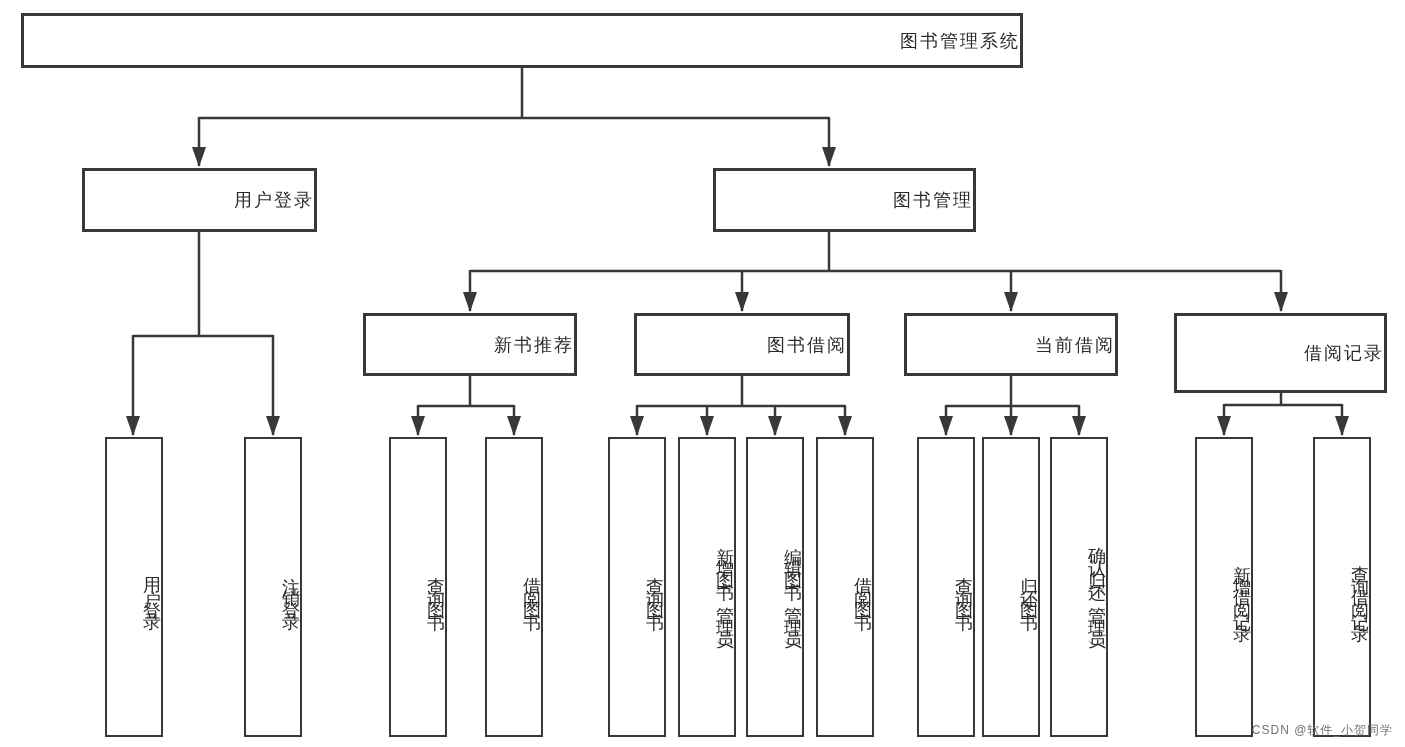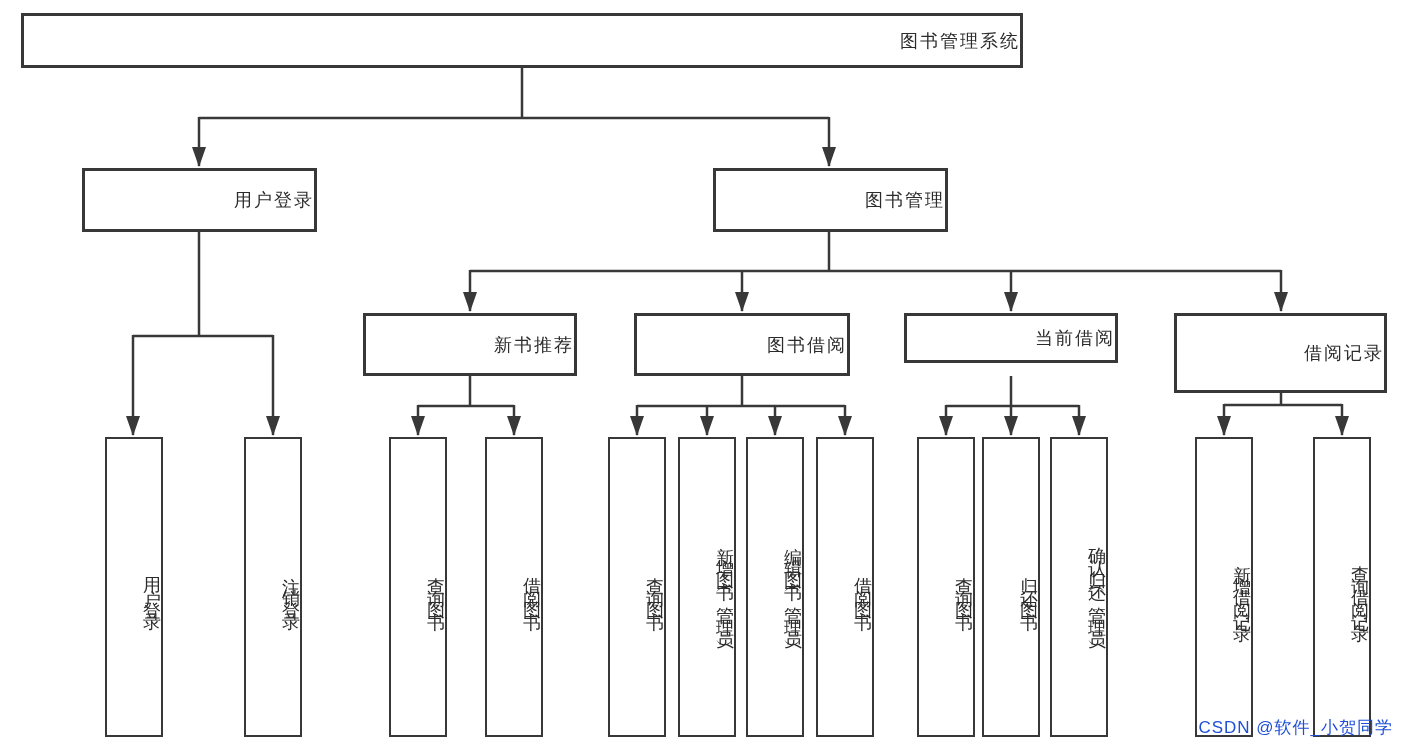--- a/index.html
+++ b/index.html
@@ -11,21 +11,21 @@
   .box{
     position:absolute;background:#ffffff;border:3px solid #383838;
     display:flex;align-items:center;justify-content:flex-end;box-sizing:border-box;
   }
   .box.leaf{border-width:2px;}
   .box span{font-size:18px;letter-spacing:2px;white-space:nowrap;}
   .box.leaf span{
     writing-mode:vertical-rl;letter-spacing:12px;font-size:18px;line-height:1;
   }
   #watermark{
-    position:absolute;right:12px;bottom:8px;font-size:17px;color:#1d4ed8;
+    position:absolute;right:12px;bottom:8px;font-size:12px;color:#737373;
     letter-spacing:1px;white-space:nowrap;
   }
 </style>
 </head>
 <body>
 
 <div id="stage">
 
   <svg class="wires" viewBox="0 0 1405 747" xmlns="http://www.w3.org/2000/svg">
     <defs>
@@ -70,31 +70,31 @@
     </g>
   </svg>
 
   <div class="box" style="left:21px;top:13px;width:1002px;height:55px">
     <span>图书管理系统</span>
   </div>
 
   <div class="box" style="left:82px;top:168px;width:235px;height:64px">
     <span>用户登录</span>
   </div>
-  <div class="box" style="left:713px;top:168px;width:235px;height:64px">
+  <div class="box" style="left:713px;top:168px;width:263px;height:64px">
     <span>图书管理</span>
   </div>
 
   <div class="box" style="left:634px;top:313px;width:216px;height:63px">
     <span>图书借阅</span>
   </div>
   <div class="box" style="left:363px;top:313px;width:214px;height:63px">
     <span>新书推荐</span>
   </div>
-  <div class="box" style="left:904px;top:313px;width:214px;height:50px">
+  <div class="box" style="left:904px;top:313px;width:214px;height:63px">
     <span>当前借阅</span>
   </div>
   <div class="box" style="left:1174px;top:313px;width:213px;height:80px">
     <span>借阅记录</span>
   </div>
 
   <div class="box leaf" style="left:105px;top:437px;width:58px;height:300px">
     <span>用户登录</span>
   </div>
   <div class="box leaf" style="left:244px;top:437px;width:58px;height:300px">

